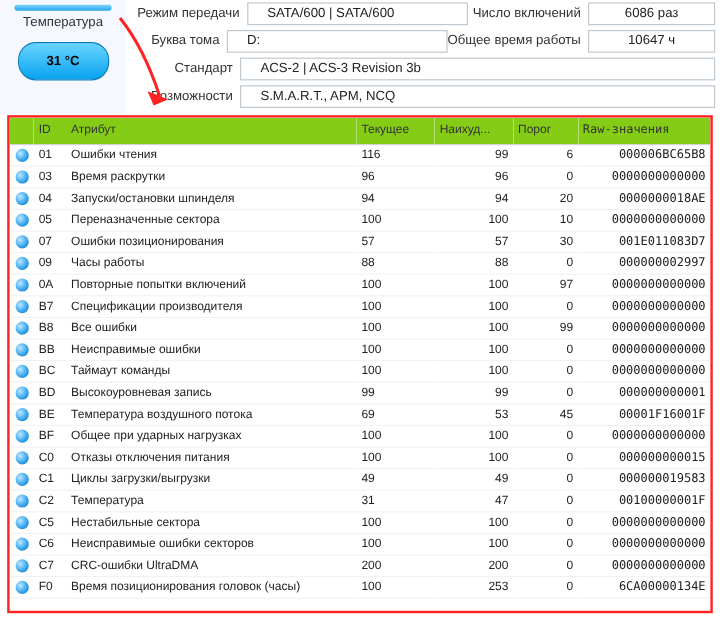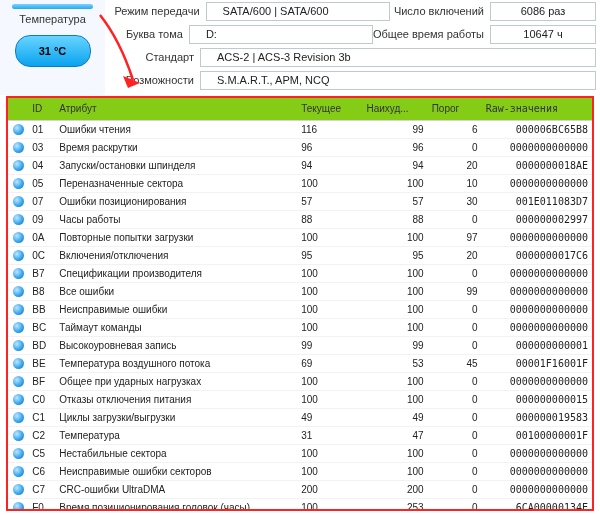--- a/index.html
+++ b/index.html
@@ -278,34 +278,25 @@
             <td class="col-id">09</td>
             <td class="col-attr">Часы работы</td>
             <td class="col-cur">88</td>
             <td class="col-worst">88</td>
             <td class="col-thr">0</td>
             <td class="col-raw">000000002997</td>
           </tr>
           <tr>
             <td class="col-icon"><span class="blue-ball"></span></td>
             <td class="col-id">0A</td>
-            <td class="col-attr">Повторные попытки загрузки</td>
+            <td class="col-attr">Повторные попытки включений</td>
             <td class="col-cur">100</td>
             <td class="col-worst">100</td>
             <td class="col-thr">97</td>
             <td class="col-raw">0000000000000</td>
-          </tr>
-          <tr>
-            <td class="col-icon"><span class="blue-ball"></span></td>
-            <td class="col-id">0C</td>
-            <td class="col-attr">Включения/отключения</td>
-            <td class="col-cur">95</td>
-            <td class="col-worst">95</td>
-            <td class="col-thr">20</td>
-            <td class="col-raw">0000000017C6</td>
           </tr>
           <tr>
             <td class="col-icon"><span class="blue-ball"></span></td>
             <td class="col-id">B7</td>
             <td class="col-attr">Спецификации производителя</td>
             <td class="col-cur">100</td>
             <td class="col-worst">100</td>
             <td class="col-thr">0</td>
             <td class="col-raw">0000000000000</td>
           </tr>

